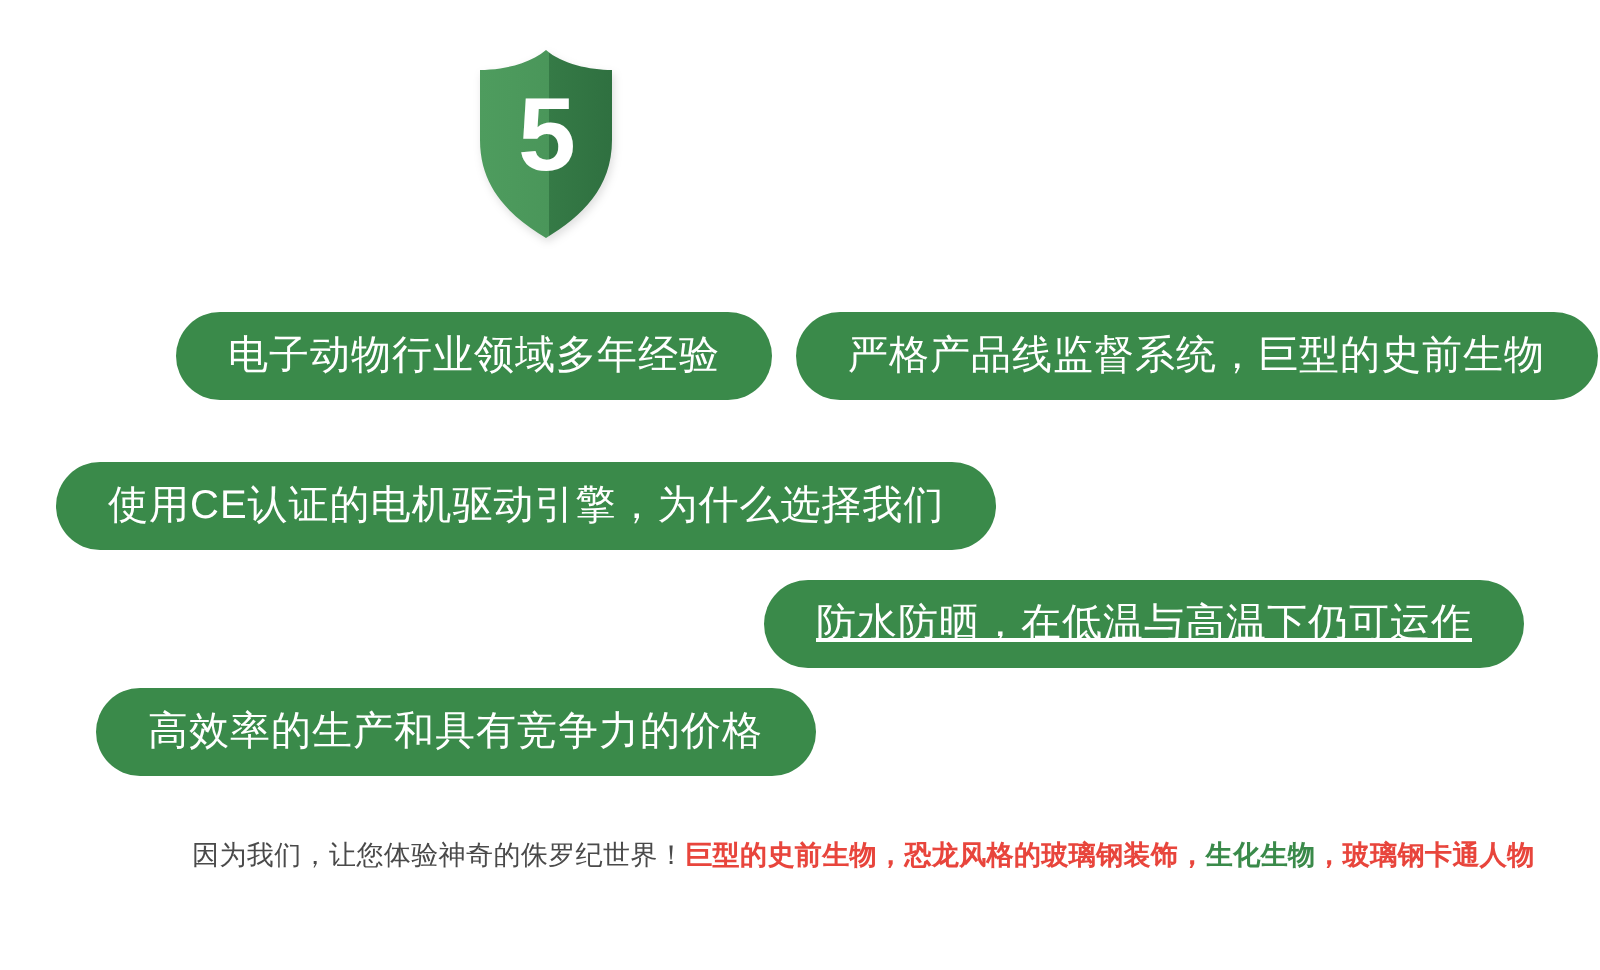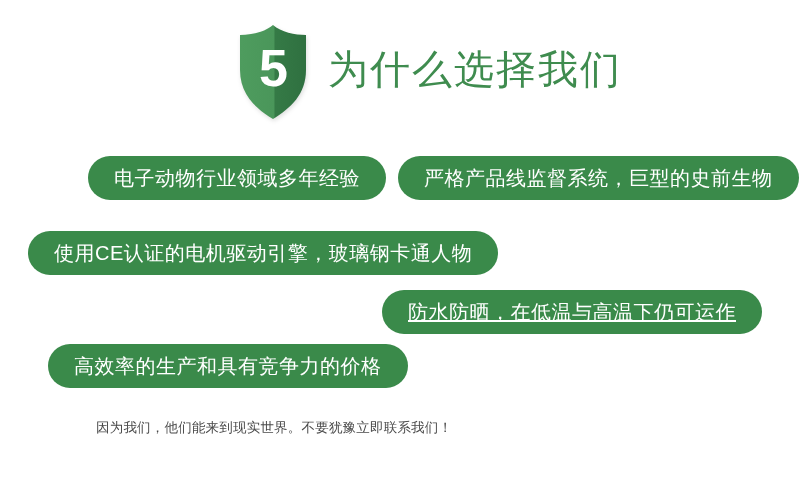--- a/index.html
+++ b/index.html
@@ -131,29 +131,30 @@
             <stop offset="52%" stop-color="#4a965a"></stop>
             <stop offset="52.5%" stop-color="#357a46"></stop>
             <stop offset="100%" stop-color="#2f7040"></stop>
           </linearGradient>
         </defs>
         <path d="M36 1 C28 8 14 11 3 11 L3 46 C3 70 18 84 36 95 C54 84 69 70 69 46 L69 11 C58 11 44 8 36 1 Z" fill="url(#shieldGrad)"></path>
       </svg>
       <div class="shield-num">5</div>
     </div>
 
-    <div class="header-title">为什么选择我们</div>
   </div>
 </div>
 
 <div class="pill pill-1">电子动物行业领域多年经验</div>
 
 <div class="pill pill-2">严格产品线监督系统，巨型的史前生物</div>
 
-<div class="pill pill-3">使用CE认证的电机驱动引擎，玻璃钢卡通人物</div>
+<div class="pill pill-3">使用CE认证的电机驱动引擎，为什么选择我们</div>
 
 <div class="pill pill-4">防水防晒，在低温与高温下仍可运作</div>
 
 <div class="pill pill-5">高效率的生产和具有竞争力的价格</div>
 
 <div class="footer">
-  <div class="footer-line">因为我们，他们能来到现实世界。不要犹豫立即联系我们！</div>
+  <div class="footer-line">
+    <span>因为我们，让您体验神奇的侏罗纪世界！</span><span class="hl-red">巨型的史前生物，恐龙风格的玻璃钢装饰，</span><span class="hl-green">生化生物</span><span class="hl-red">，玻璃钢卡通人物</span>
+  </div>
 </div>
 
 </body></html>

